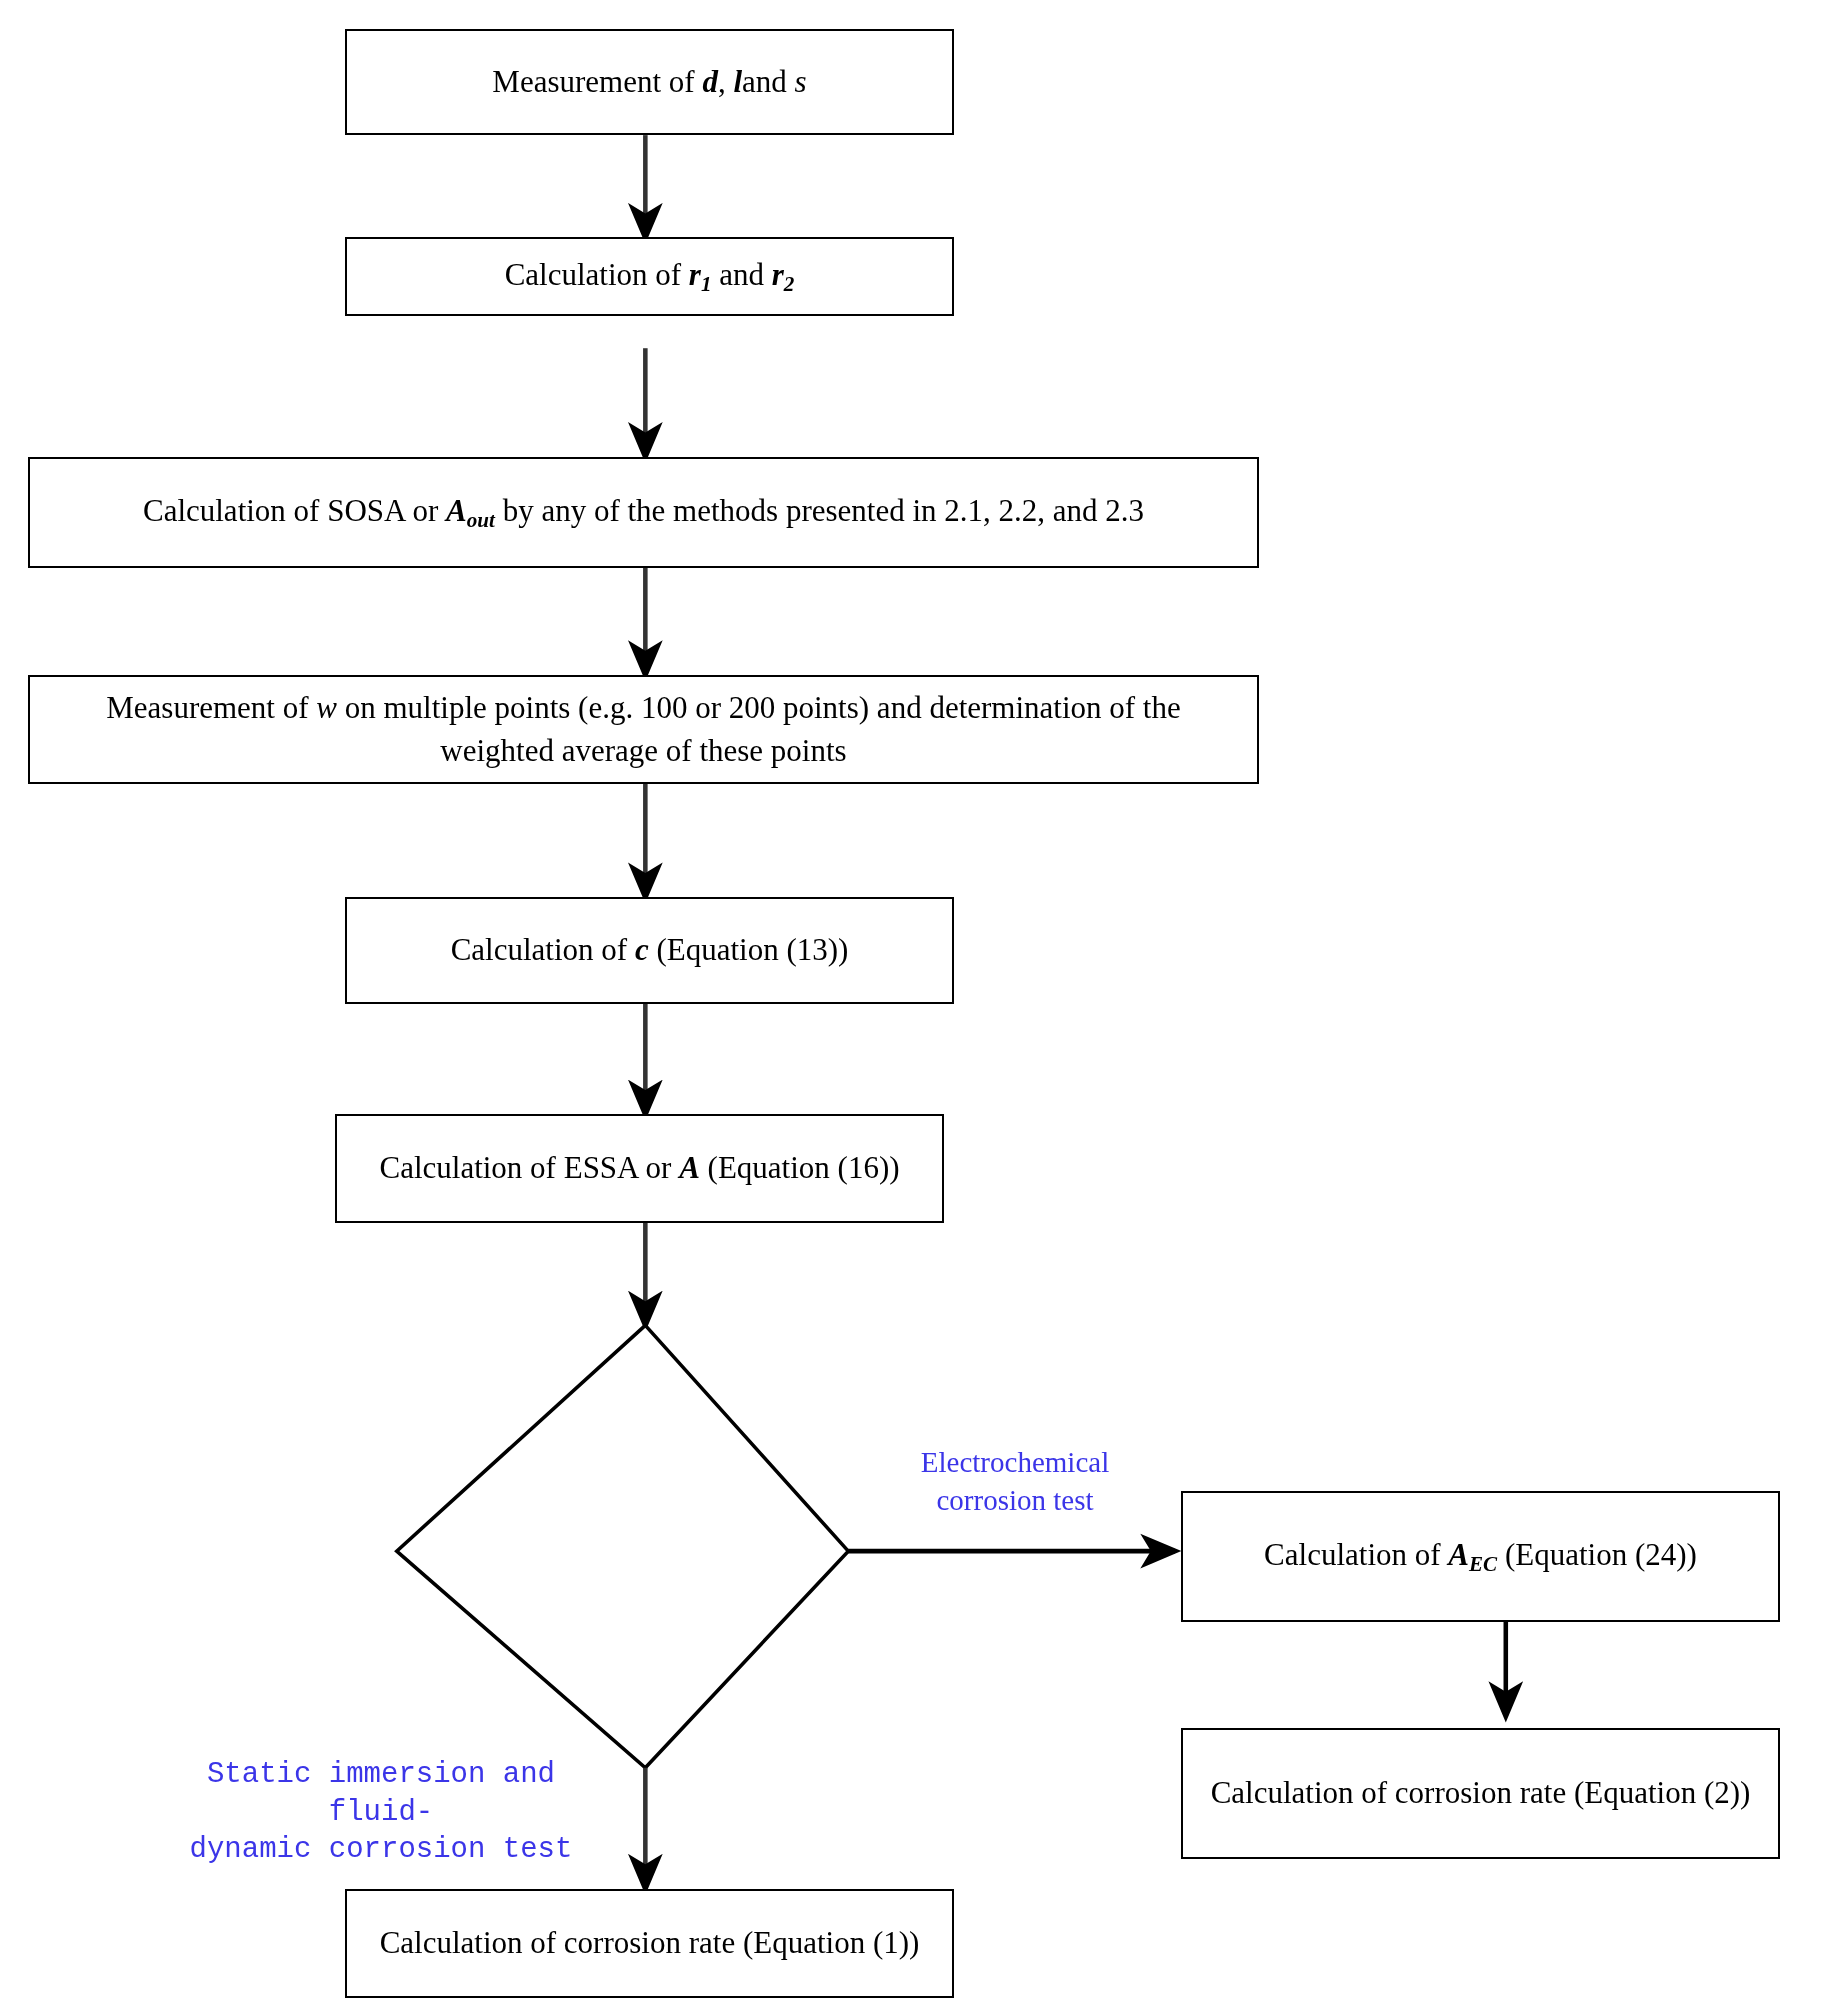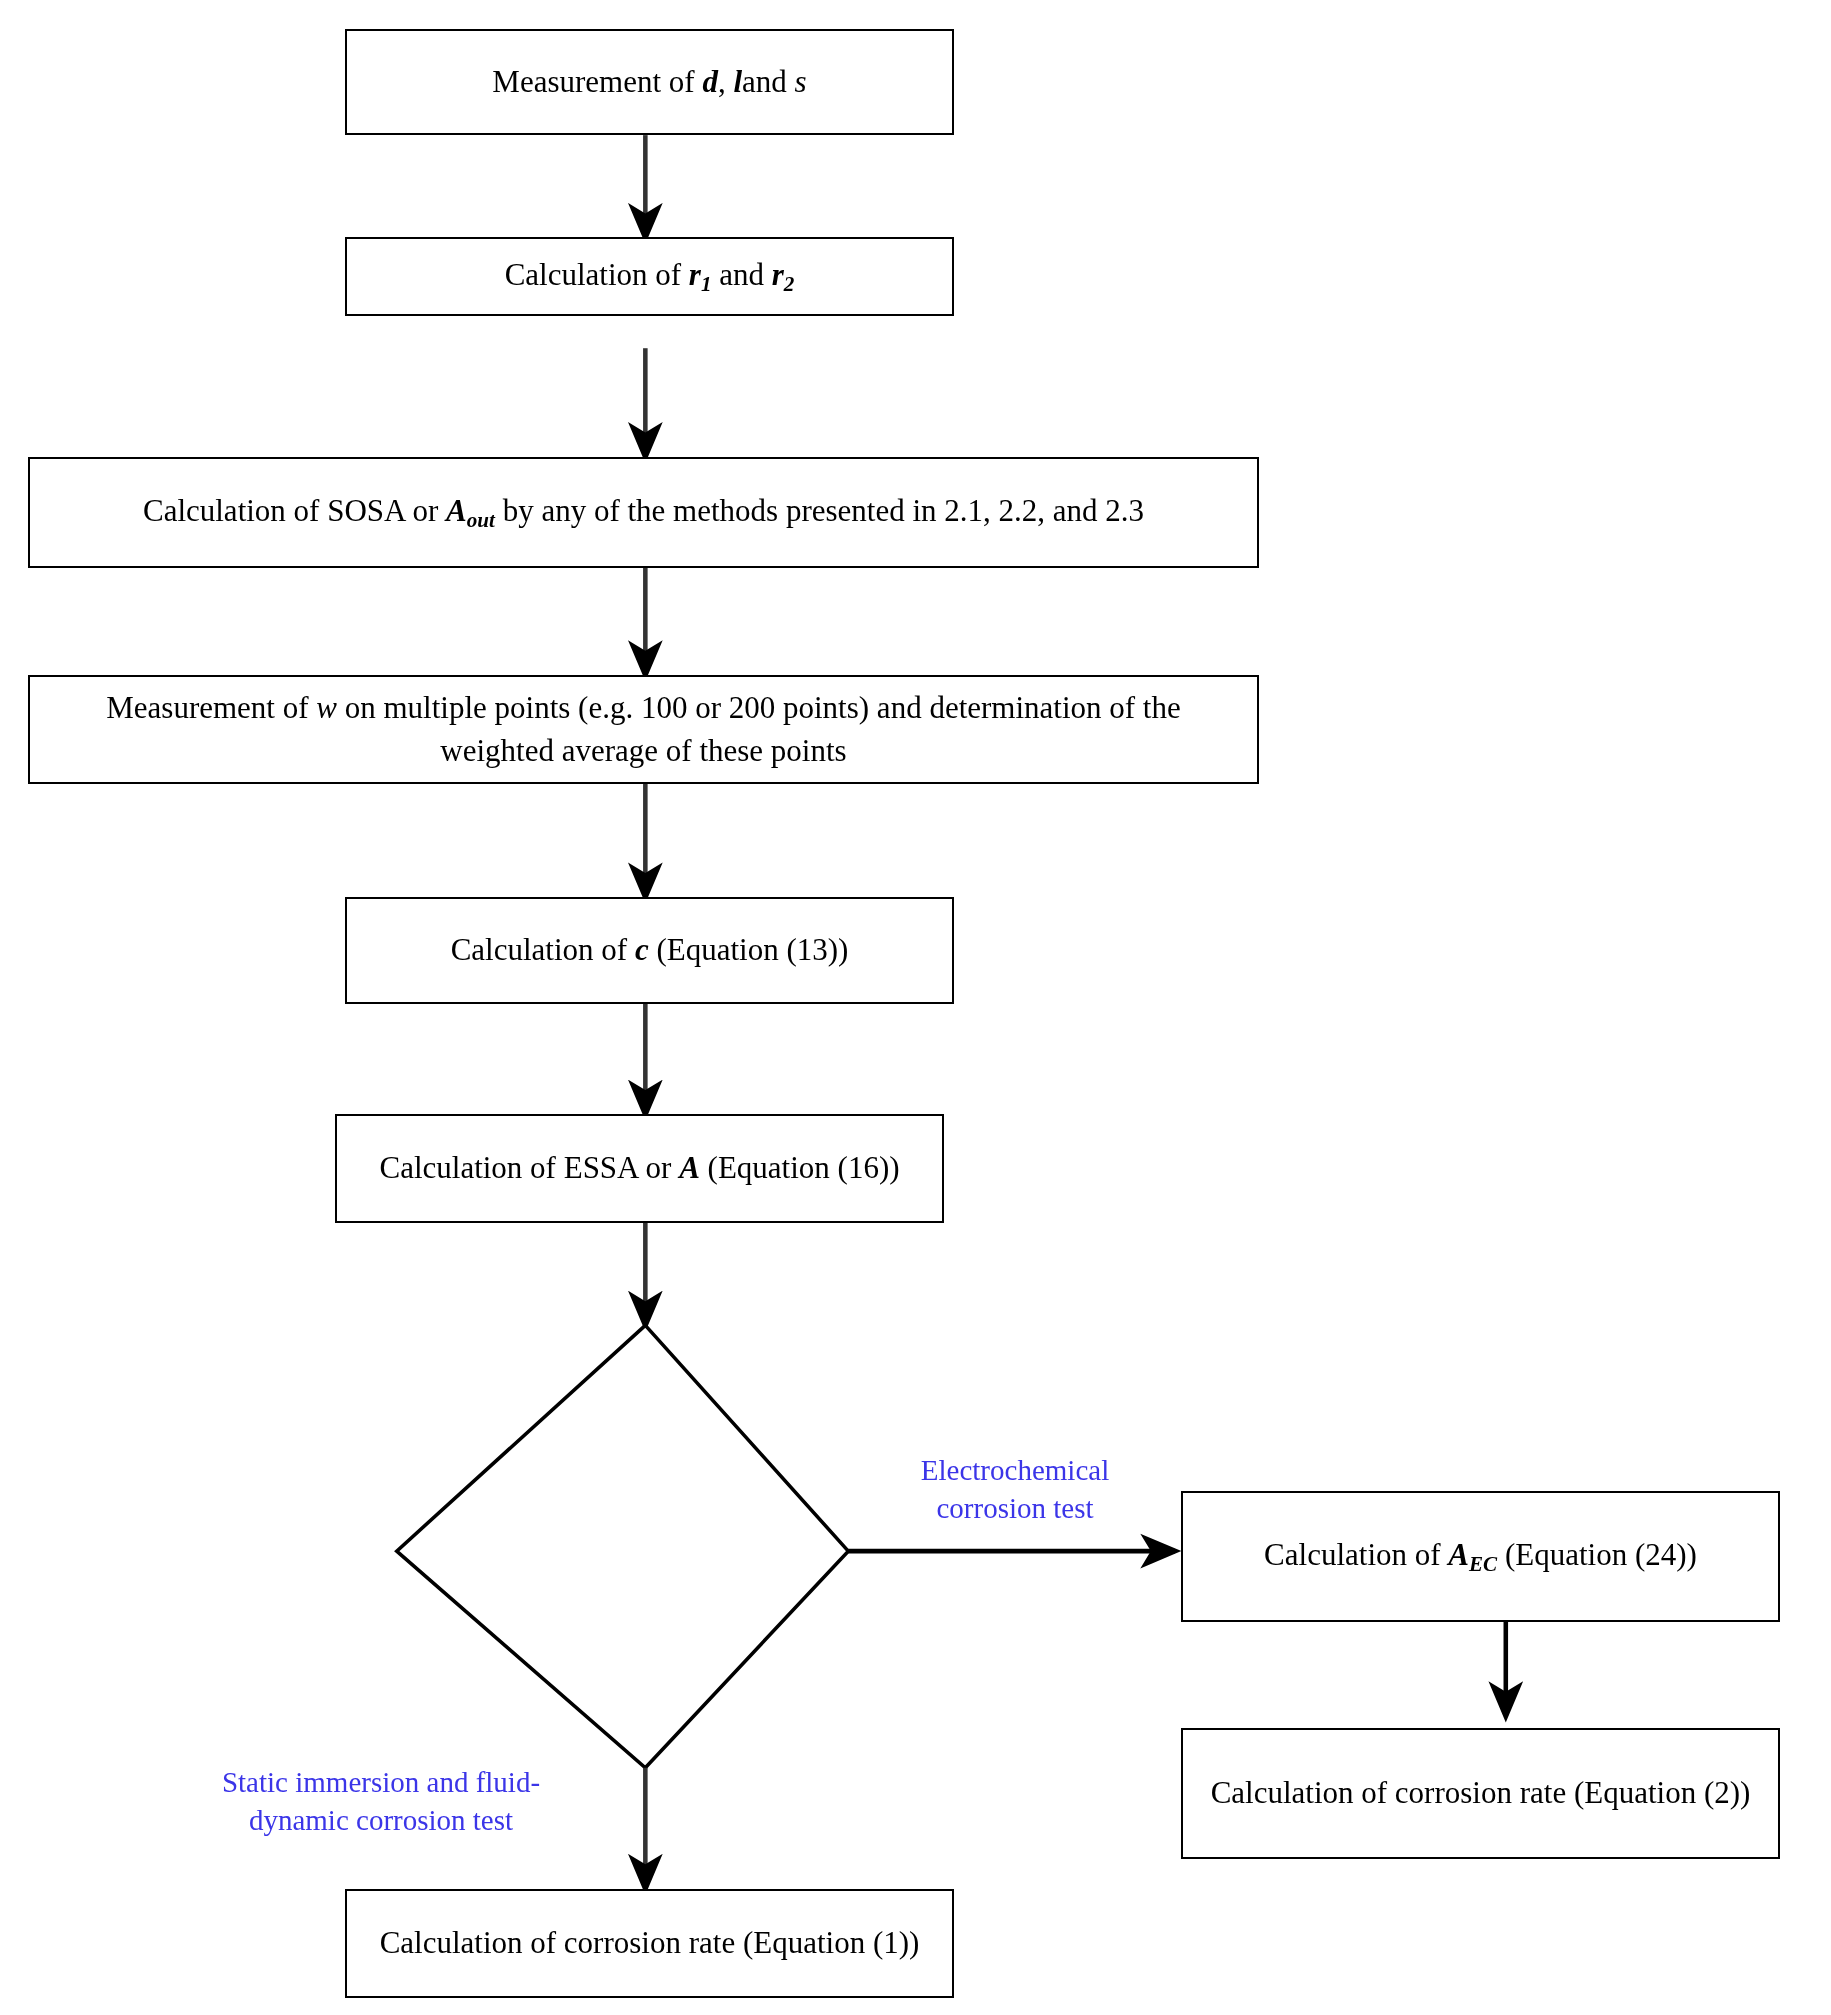--- a/index.html
+++ b/index.html
@@ -64,21 +64,20 @@
     color: #fd0007;
     white-space: pre-line;
   }
   .branch-label {
     position: absolute;
     text-align: center;
     font-size: 29px;
     line-height: 1.30;
     color: #3b35e8;
     white-space: pre-line;
-    margin-top: 8px;
   }
   .diamond-hit {
     position: absolute;
     background: transparent;
   }
   i.v { font-style: italic; font-weight: bold; }
   i.vp { font-style: italic; }
   sub { font-size: 0.68em; font-style: italic; font-weight: bold; vertical-align: -0.28em; }
 </style>
 </head>
@@ -136,21 +135,21 @@
 
   <div class="node-box" style="left:335px; top:1114px; width:609px; height:109px;">
     <span class="txt"><span>Calculation of ESSA or </span><i class="v">A</i><span> (Equation (16))</span></span>
   </div>
 
   <div class="diamond-hit" style="left:397px; top:1325px; width:452px; height:442px;"></div>
 
 
   <div class="branch-label" style="left:863px; top:1444px; width:304px;"><span>Electrochemical</span><br><span>corrosion test</span></div>
 
-  <div class="branch-label" style="left:188px; top:1756px; width:386px;"><span>Static immersion and fluid-</span><br><span>dynamic corrosion test</span></div>
+  <div class="branch-label" style="left:188px; top:1756px; width:386px;font-family:Liberation Mono, monospace;"><span>Static immersion and fluid-</span><br><span>dynamic corrosion test</span></div>
 
   <div class="node-box" style="left:1181px; top:1491px; width:599px; height:131px;justify-content:center;">
     <span class="txt"><span>Calculation of </span><i class="v"><span>A</span><sub>EC</sub></i><span> (Equation (24))</span></span>
   </div>
 
   <div class="node-box" style="left:1181px; top:1716px; width:599px; height:131px;margin-top:12px;">
     <span class="txt">Calculation of corrosion rate (Equation (2))</span>
   </div>
 
   <div class="node-box" style="left:345px; top:1889px; width:609px; height:109px;">

